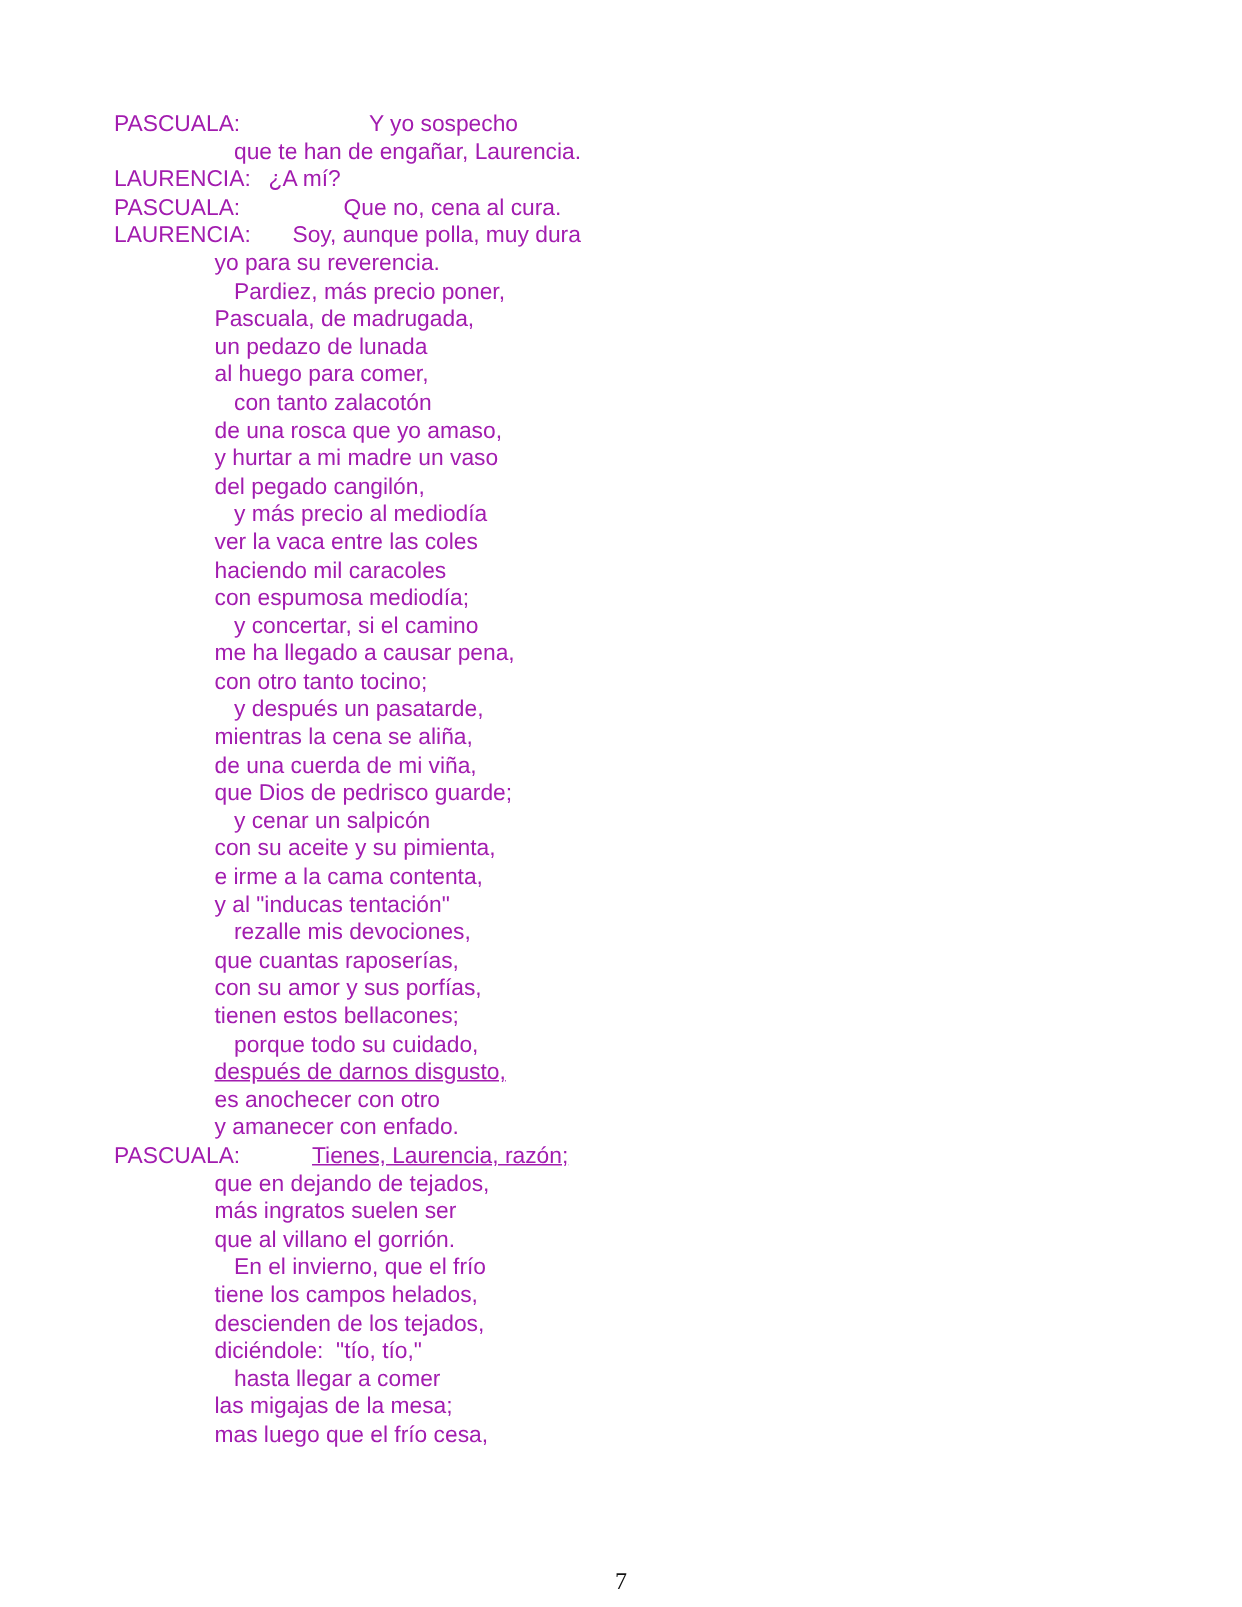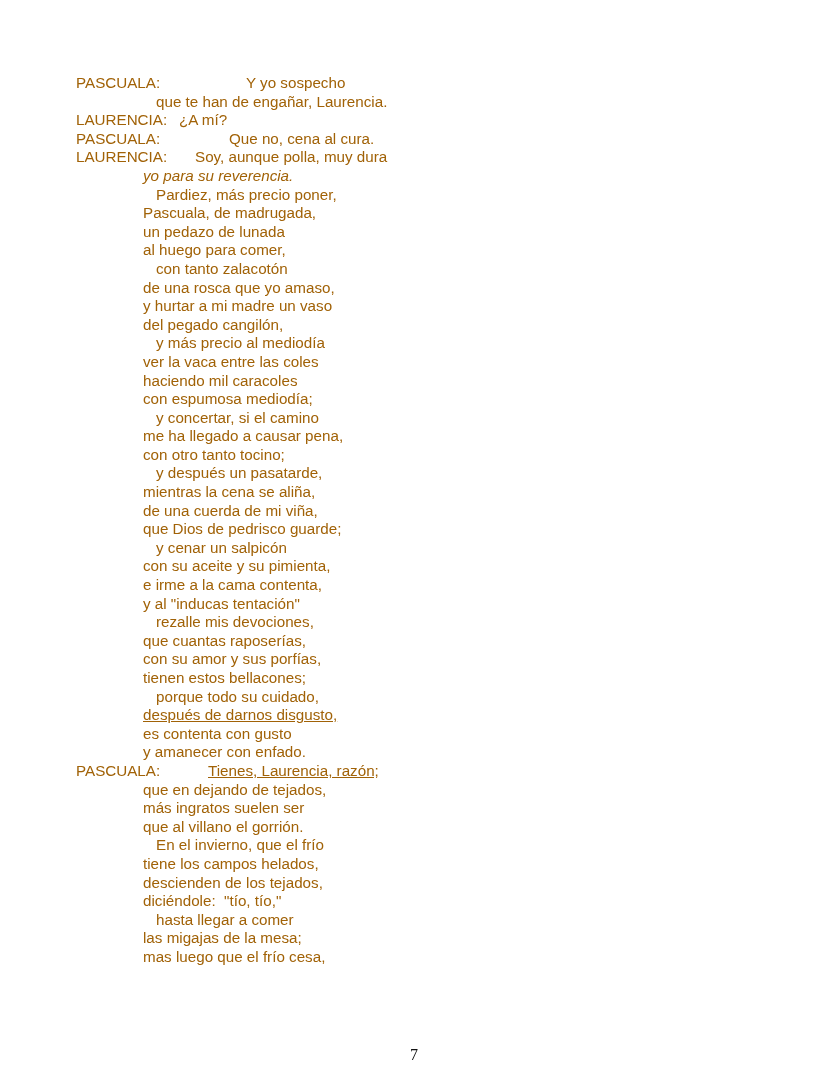--- a/index.html
+++ b/index.html
@@ -1,36 +1,36 @@
 <!DOCTYPE html>
 <html><head>
 <meta charset="utf-8">
 <style>
   html, body { margin:0; padding:0; background:#ffffff; }
   body { width:828px; height:1071px; position:relative; overflow:hidden; }
   .page { position:absolute; left:0; top:0; width:828px; height:1071px; background:#fff; }
   .text { position:absolute; left:0; top:74px; width:828px;
-          font-family:"Liberation Sans", sans-serif; font-size:15.2px; color:#a16207; }
+          font-family:"Liberation Sans", sans-serif; font-size:15.2px; color:#a21caf; }
   .line { position:relative; height:18.6px; line-height:18.6px; white-space:pre; }
   .speaker { position:absolute; left:76px; }
   .verse { position:absolute; }
   .pagenum { position:absolute; left:0; width:828px; top:1046px; text-align:center;
              font-family:"Liberation Serif", serif; font-size:16px; color:#111; }
 </style>
 </head>
 <body>
 
 <div class="page">
   <div class="text" id="text">
       <div class="line"><span class="speaker">PASCUALA:</span><span class="verse" style="left: 246px;">Y yo sospecho</span></div>
       <div class="line"><span class="speaker"></span><span class="verse" style="left: 156px;">que te han de engañar, Laurencia.</span></div>
       <div class="line"><span class="speaker">LAURENCIA:</span><span class="verse" style="left: 179px;">¿A mí?</span></div>
       <div class="line"><span class="speaker">PASCUALA:</span><span class="verse" style="left: 229px;">Que no, cena al cura.</span></div>
       <div class="line"><span class="speaker">LAURENCIA:</span><span class="verse" style="left: 195px;">Soy, aunque polla, muy dura</span></div>
-      <div class="line"><span class="speaker"></span><span class="verse" style="left: 143px; font-style: italic;">yo para su reverencia.</span></div>
+      <div class="line"><span class="speaker"></span><span class="verse" style="left: 143px;">yo para su reverencia.</span></div>
       <div class="line"><span class="speaker"></span><span class="verse" style="left: 156px;">Pardiez, más precio poner,</span></div>
       <div class="line"><span class="speaker"></span><span class="verse" style="left: 143px;">Pascuala, de madrugada,</span></div>
       <div class="line"><span class="speaker"></span><span class="verse" style="left: 143px;">un pedazo de lunada</span></div>
       <div class="line"><span class="speaker"></span><span class="verse" style="left: 143px;">al huego para comer,</span></div>
       <div class="line"><span class="speaker"></span><span class="verse" style="left: 156px;">con tanto zalacotón</span></div>
       <div class="line"><span class="speaker"></span><span class="verse" style="left: 143px;">de una rosca que yo amaso,</span></div>
       <div class="line"><span class="speaker"></span><span class="verse" style="left: 143px;">y hurtar a mi madre un vaso</span></div>
       <div class="line"><span class="speaker"></span><span class="verse" style="left: 143px;">del pegado cangilón,</span></div>
       <div class="line"><span class="speaker"></span><span class="verse" style="left: 156px;">y más precio al mediodía</span></div>
       <div class="line"><span class="speaker"></span><span class="verse" style="left: 143px;">ver la vaca entre las coles</span></div>
@@ -46,21 +46,21 @@
       <div class="line"><span class="speaker"></span><span class="verse" style="left: 156px;">y cenar un salpicón</span></div>
       <div class="line"><span class="speaker"></span><span class="verse" style="left: 143px;">con su aceite y su pimienta,</span></div>
       <div class="line"><span class="speaker"></span><span class="verse" style="left: 143px;">e irme a la cama contenta,</span></div>
       <div class="line"><span class="speaker"></span><span class="verse" style="left: 143px;">y al "inducas tentación"</span></div>
       <div class="line"><span class="speaker"></span><span class="verse" style="left: 156px;">rezalle mis devociones,</span></div>
       <div class="line"><span class="speaker"></span><span class="verse" style="left: 143px;">que cuantas raposerías,</span></div>
       <div class="line"><span class="speaker"></span><span class="verse" style="left: 143px;">con su amor y sus porfías,</span></div>
       <div class="line"><span class="speaker"></span><span class="verse" style="left: 143px;">tienen estos bellacones;</span></div>
       <div class="line"><span class="speaker"></span><span class="verse" style="left: 156px;">porque todo su cuidado,</span></div>
       <div class="line"><span class="speaker"></span><span class="verse" style="left: 143px; text-decoration: underline;">después de darnos disgusto,</span></div>
-      <div class="line"><span class="speaker"></span><span class="verse" style="left: 143px;">es contenta con gusto</span></div>
+      <div class="line"><span class="speaker"></span><span class="verse" style="left: 143px;">es anochecer con otro</span></div>
       <div class="line"><span class="speaker"></span><span class="verse" style="left: 143px;">y amanecer con enfado.</span></div>
       <div class="line"><span class="speaker">PASCUALA:</span><span class="verse" style="left: 208px; text-decoration: underline;">Tienes, Laurencia, razón;</span></div>
       <div class="line"><span class="speaker"></span><span class="verse" style="left: 143px;">que en dejando de tejados,</span></div>
       <div class="line"><span class="speaker"></span><span class="verse" style="left: 143px;">más ingratos suelen ser</span></div>
       <div class="line"><span class="speaker"></span><span class="verse" style="left: 143px;">que al villano el gorrión.</span></div>
       <div class="line"><span class="speaker"></span><span class="verse" style="left: 156px;">En el invierno, que el frío</span></div>
       <div class="line"><span class="speaker"></span><span class="verse" style="left: 143px;">tiene los campos helados,</span></div>
       <div class="line"><span class="speaker"></span><span class="verse" style="left: 143px;">descienden de los tejados,</span></div>
       <div class="line"><span class="speaker"></span><span class="verse" style="left: 143px;">diciéndole:  "tío, tío,"</span></div>
       <div class="line"><span class="speaker"></span><span class="verse" style="left: 156px;">hasta llegar a comer</span></div>

